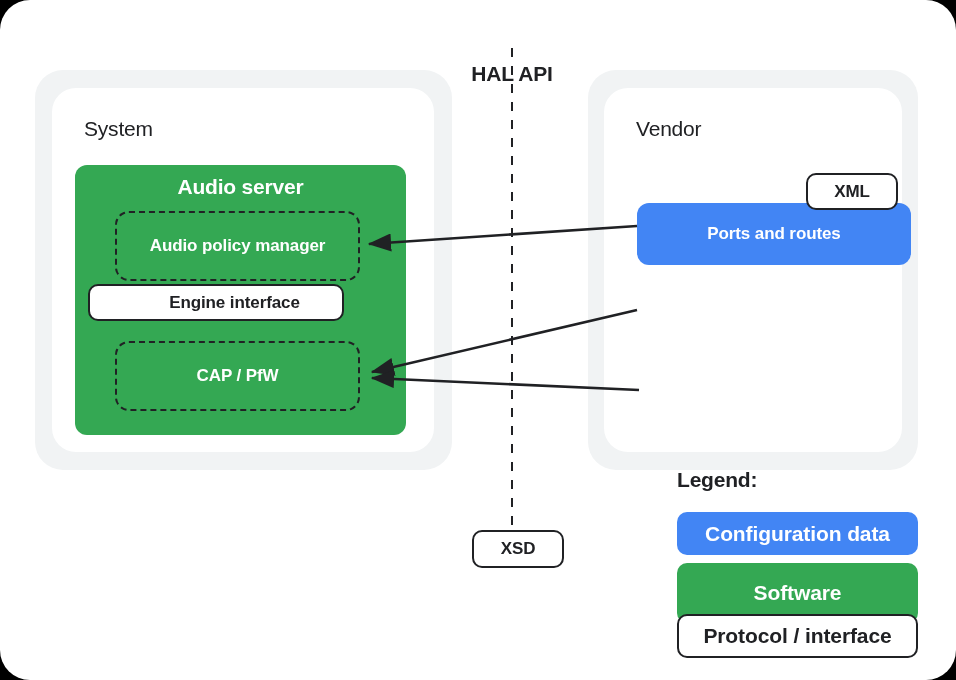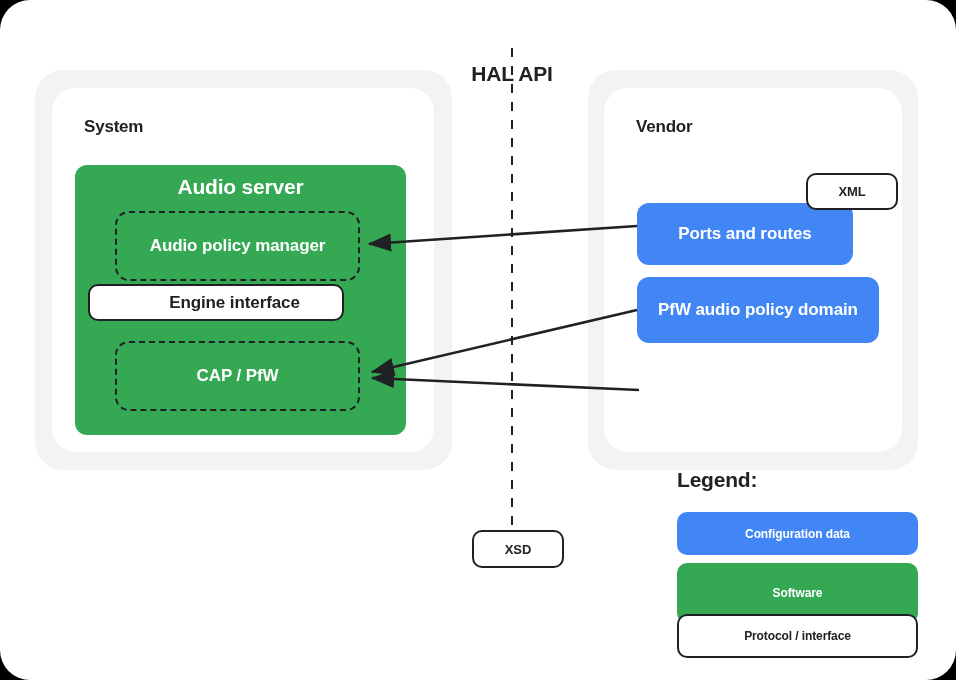--- a/index.html
+++ b/index.html
@@ -31,22 +31,22 @@
   .gray-panel {
     background: #f1f3f4;
     border-radius: 28px;
   }
   .white-panel {
     background: #ffffff;
     border-radius: 24px;
   }
   .panel-title {
     position: absolute;
-    font-size: 17px;
-    font-weight: bold;
+    font-size: 21px;
+    font-weight: normal;
     color: #202124;
     letter-spacing: -0.2px;
   }
 
   
   .green-block {
     background: #34a853;
     border-radius: 12px;
   }
   .green-title {
@@ -101,21 +101,21 @@
 
   
   .badge {
     background: #ffffff;
     border: 2px solid #202124;
     border-radius: 10px;
     display: flex;
     align-items: center;
     justify-content: center;
     color: #202124;
-    font-size: 13px;
+    font-size: 17px;
     font-weight: bold;
     letter-spacing: -0.1px;
   }
 
   
   .hal-title {
     position: absolute;
     font-size: 21px;
     font-weight: bold;
     color: #202124;
@@ -130,21 +130,21 @@
     font-size: 21px;
     font-weight: bold;
     color: #202124;
     letter-spacing: -0.2px;
   }
   .legend-item {
     border-radius: 10px;
     display: flex;
     align-items: center;
     justify-content: center;
-    font-size: 12px;
+    font-size: 21px;
     font-weight: bold;
     letter-spacing: -0.1px;
   }
   .legend-blue { background: #4285f4; color: #ffffff; }
   .legend-green { background: #34a853; color: #ffffff; }
   .legend-white {
     background: #ffffff;
     color: #202124;
     border: 2px solid #202124;
   }
@@ -176,23 +176,22 @@
   <div class="abs dashed-box" style="left:115px; top:211px; width:245px; height:70px;">Audio policy manager</div>
 
   <div class="abs iface-box" style="left:88px; top:284px; width:256px; height:37px;padding-left:37px;">Engine interface</div>
 
   <div class="abs dashed-box" style="left:115px; top:341px; width:245px; height:70px;">CAP / PfW</div>
 
   <div class="abs gray-panel" style="left:588px; top:70px; width:330px; height:400px;"></div>
   <div class="abs white-panel" style="left:604px; top:88px; width:298px; height:364px;"></div>
   <div class="panel-title" style="left:636px; top:117px;">Vendor</div>
 
-  <div class="abs blue-block" style="left:637px; top:203px; width:216px; height:62px;">Ports and routes</div>
-
-  <div class="abs blue-block" style="left:637px; top:277px; width:242px; height:66px;">PfW audio policy domain</div>
+  <div class="abs blue-block" style="left:637px; top:203px; width:274px; height:62px;">Ports and routes</div>
+
 
 
   <div class="abs badge" style="left:806px; top:173px; width:92px; height:37px;">XML</div>
 
   <div class="abs badge" style="left:472px; top:530px; width:92px; height:38px;">XSD</div>
 
   <div class="legend-title" style="left:677px; top:468px;">Legend:</div>
 
   <div class="abs legend-item legend-blue" style="left:677px; top:512px; width:241px; height:43px;">Configuration data</div>
   <div class="abs legend-item legend-green" style="left:677px; top:563px; width:241px; height:60px;">Software</div>

